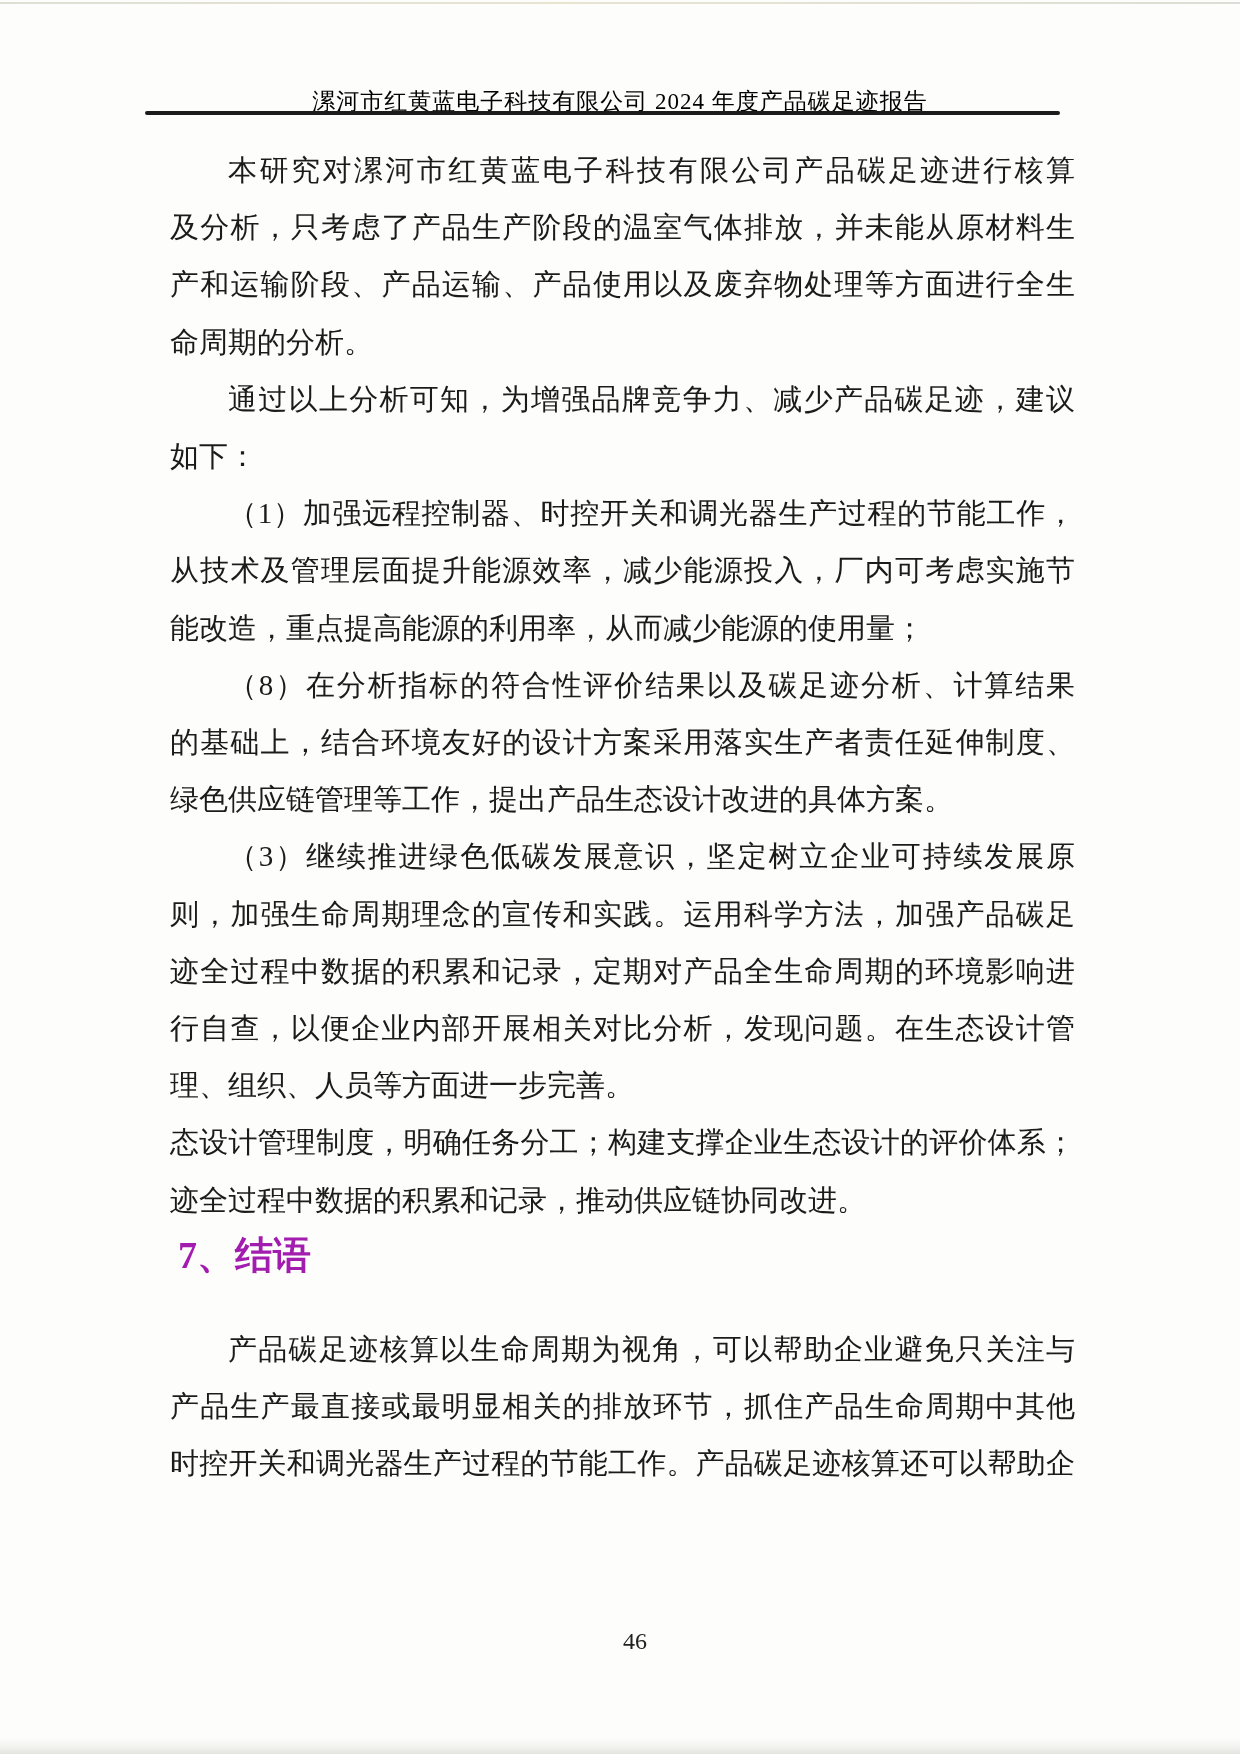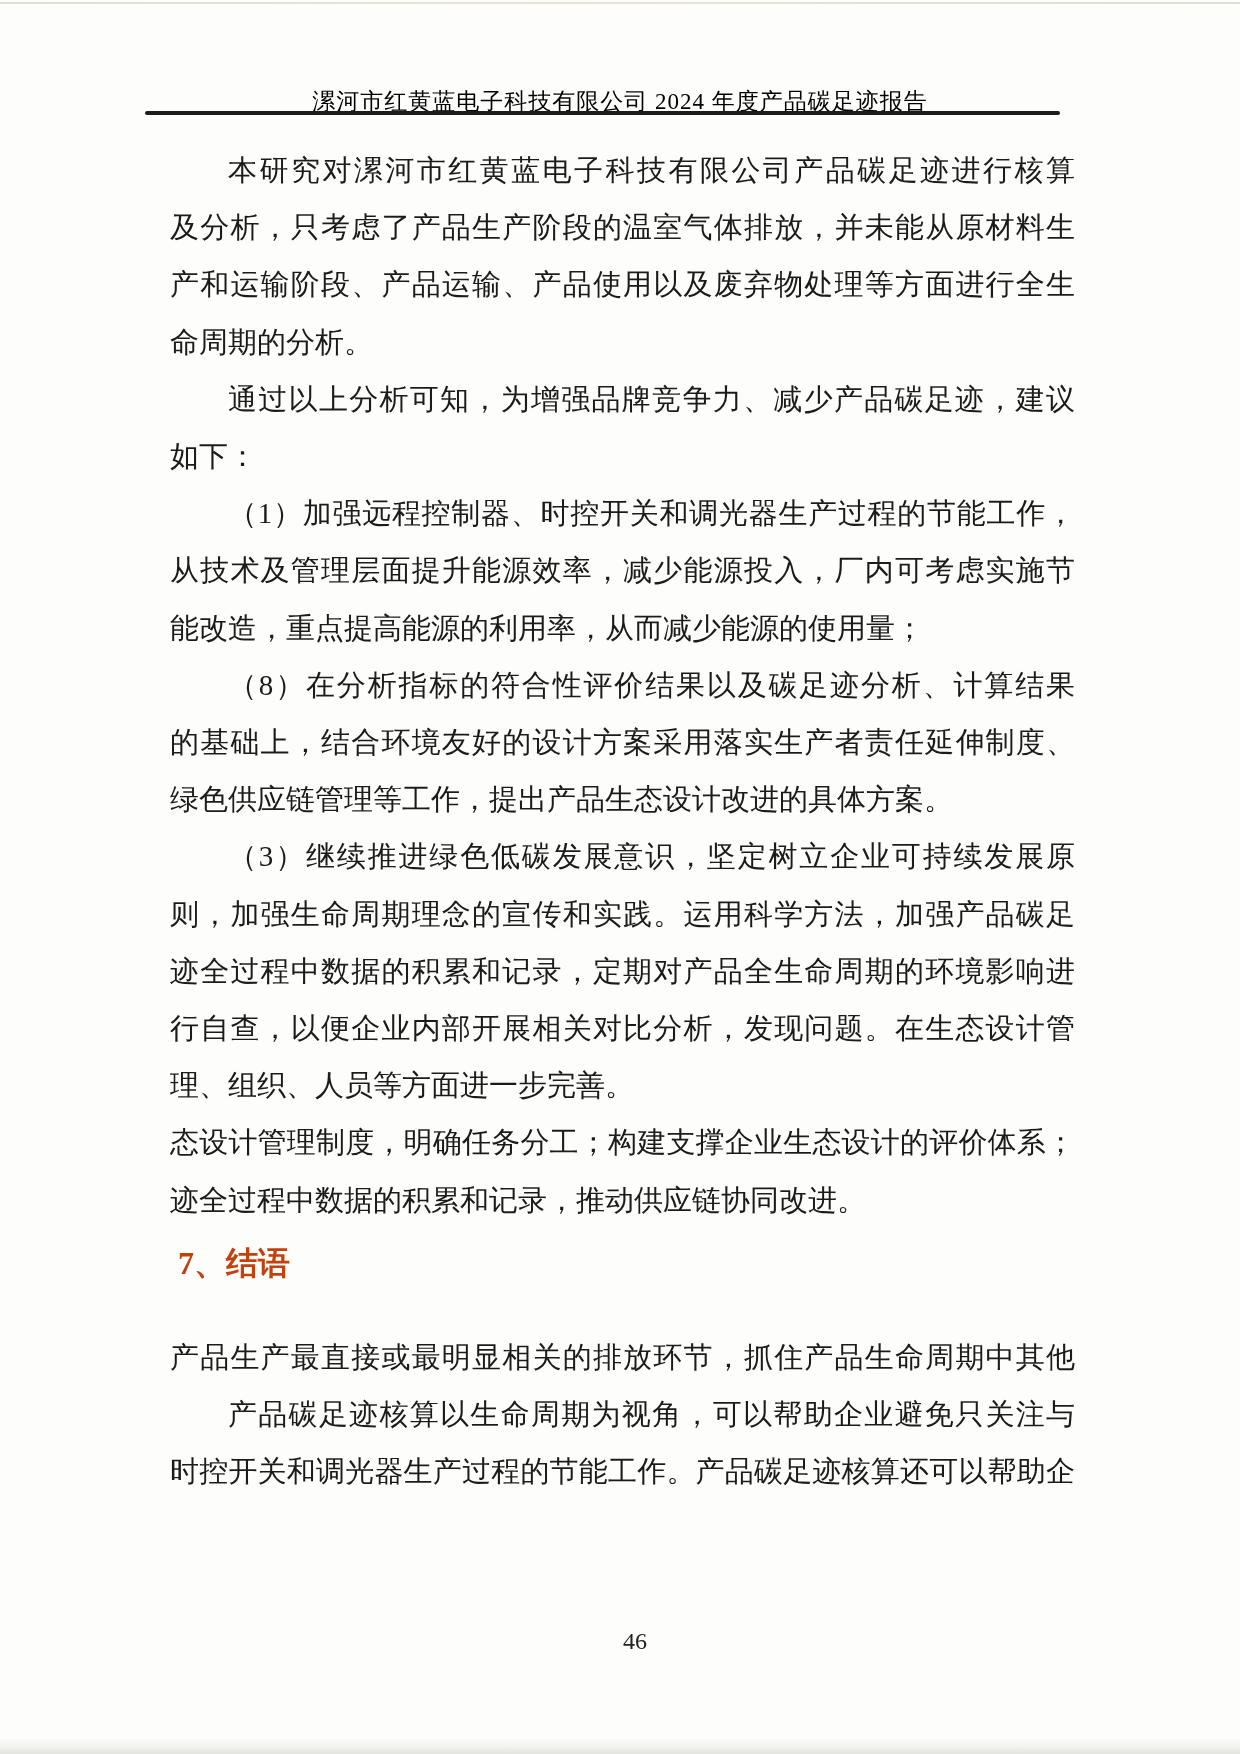--- a/index.html
+++ b/index.html
@@ -27,22 +27,22 @@
   }
   .body-block {
     position: absolute; left: 170px; top: 142px; width: 905px;
     font-size: 29px; line-height: 57.2px; color: #1b1b1b;
   }
   .para { margin: 0; }
   .line { text-align: justify; text-align-last: justify; }
   .line.first { text-indent: 2em; }
   .line.last { text-align-last: left; }
   .heading {
-    font-size: 32px; font-weight: bold; line-height: 48px;
-    margin: 10px 0 0 8px; color: #c2410c;
+    font-size: 38px; font-weight: bold; line-height: 48px;
+    margin: 2px 0 0 8px; color: #a21caf;
     font-family: "Liberation Serif", "DejaVu Serif", serif;
   }
   .closing { margin-top: 42px; }
   .page-number {
     position: absolute; top: 1628px; left: 0; width: 100%;
     text-align: center; font-size: 24px; color: #222; padding-left: 15px;
   }
   .bottom-edge-artifact {
     position: absolute; bottom: 0; left: 0; width: 100%; height: 16px;
     background: linear-gradient(to bottom,
@@ -97,22 +97,22 @@
         <div class="para">
           <div class="line">态设计管理制度，明确任务分工；构建支撑企业生态设计的评价体系；</div>
           <div class="line last">迹全过程中数据的积累和记录，推动供应链协同改进。</div>
         </div>
       </div>
 
     <h2 class="heading">7、结语</h2>
 
     <div class="closing">
         <div class="para">
+          <div class="line first">产品碳足迹核算以生命周期为视角，可以帮助企业避免只关注与</div>
           <div class="line">产品生产最直接或最明显相关的排放环节，抓住产品生命周期中其他</div>
-          <div class="line first">产品碳足迹核算以生命周期为视角，可以帮助企业避免只关注与</div>
           <div class="line">时控开关和调光器生产过程的节能工作。产品碳足迹核算还可以帮助企</div>
         </div>
       </div>
 
   </div>
 
   <div class="page-number">46</div>
 
   <div class="bottom-edge-artifact"></div>
 

